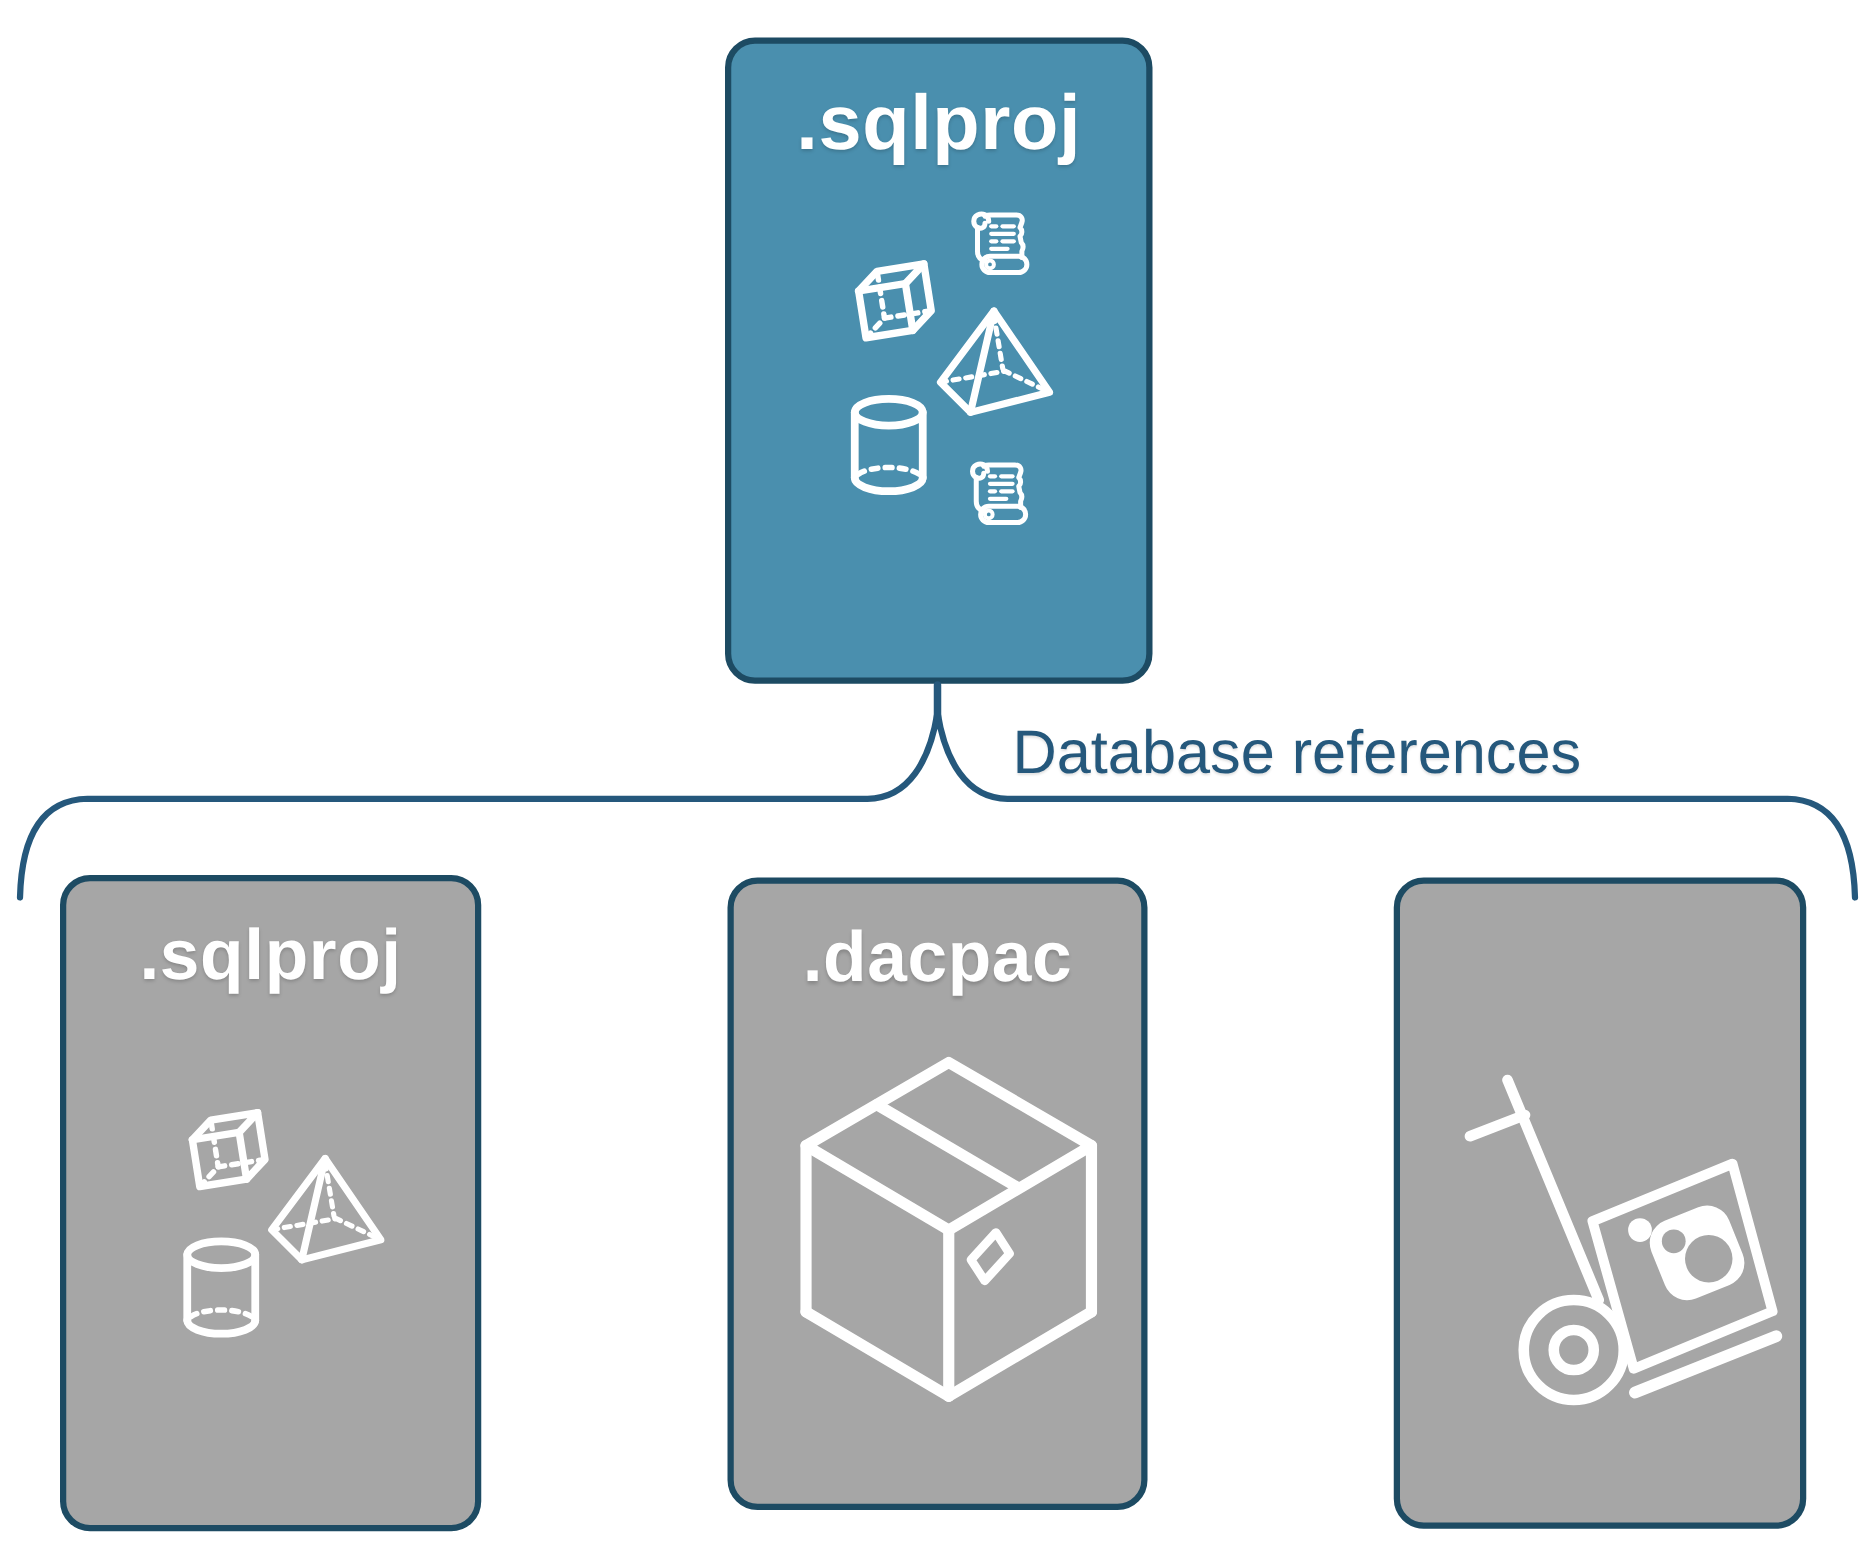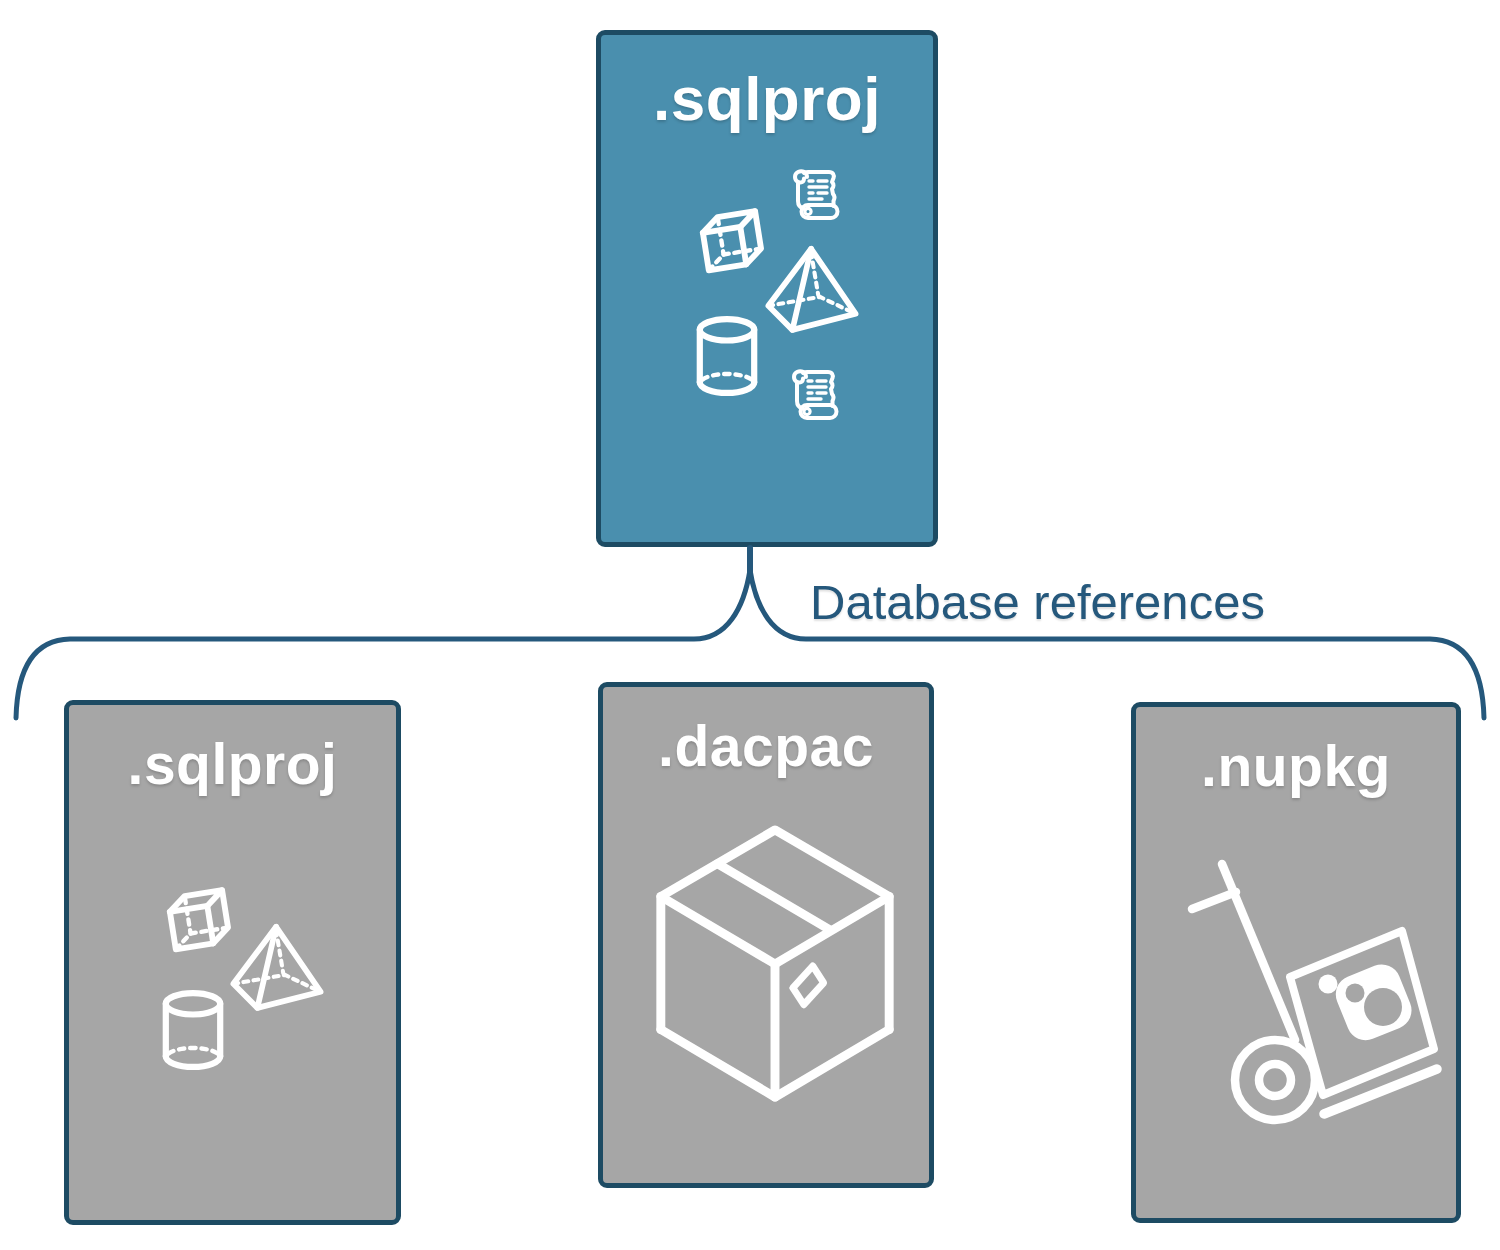--- a/index.html
+++ b/index.html
@@ -9,44 +9,43 @@
     --ink:#25587c;
     --icon:#ffffff;
     --bg:#ffffff;
   }
   html,body{margin:0;padding:0;background:var(--bg);}
   .canvas{
     position:relative;width:1500px;height:1250px;background:var(--bg);
     font-family:"Liberation Sans","DejaVu Sans",sans-serif;overflow:hidden;
   }
   .card{
-    position:absolute;border:5px solid var(--border);border-radius:9px;
+    position:absolute;border:5px solid var(--border);border-radius:24px;
     box-sizing:border-box;
-    margin-left:16px;
   }
   .card.source{background:var(--blue-fill);}
   .card.target{background:var(--gray-fill);}
   .card .label{
     display:block;text-align:center;font-weight:bold;color:#fff;
     letter-spacing:0.5px;text-shadow:0 2px 3px rgba(0,0,0,0.18);
   }
   .card.source .label{font-size:62px;padding-top:28px;}
   .card.target .label{font-size:57px;padding-top:26px;}
   .icon{position:absolute;color:var(--icon);}
   .icon svg{display:block;width:100%;height:100%;}
   .connector-svg{position:absolute;left:0;top:0;pointer-events:none;}
   .connector-label{
     position:absolute;left:810px;top:574px;width:490px;
     font-size:49px;font-weight:normal;color:var(--ink);
     text-shadow:0 2px 2px rgba(0,0,0,0.12);white-space:nowrap;
   }
   
   .card.source{left:580px;top:30px;width:342px;height:517px;}
   .card.t1{left:48px;top:700px;width:337px;height:525px;}
-  .card.t2{left:582px;top:682px;width:336px;height:506px;}
+  .card.t2{left:582px;top:702px;width:336px;height:506px;}
   .card.t3{left:1115px;top:702px;width:330px;height:521px;}
 </style>
 </head>
 <body>
 
 <div class="canvas">
 
   <div class="card source">
     <span class="label">.sqlproj</span>
 
@@ -181,21 +180,20 @@
         <path d="M 5,72 V 206"></path>
         <path d="M 235,72 V 206"></path>
         <path d="M 120,140 V 274"></path>
         <path d="M 5,206 L 120,274 L 235,206"></path>
         <path d="M 138,164 L 158,142 L 169,159 L 149,181 Z" stroke-width="7"></path>
       </svg>
     </span>
   </div>
 
   <div class="card target t3">
-    <span class="label">.nupkg</span>
 
     <span class="icon" style="left:48px;top:140px;width:262px;height:300px;">
       <svg viewBox="0 0 260 300" fill="none" stroke="currentColor" stroke-width="8.5" stroke-linecap="round" stroke-linejoin="round">
 
         <path d="M 37,17 L 110,193"></path>
         <path d="M 7,62 L 51,45"></path>
 
         <circle cx="90" cy="233" r="40"></circle>
         <circle cx="90" cy="233" r="16"></circle>
 

